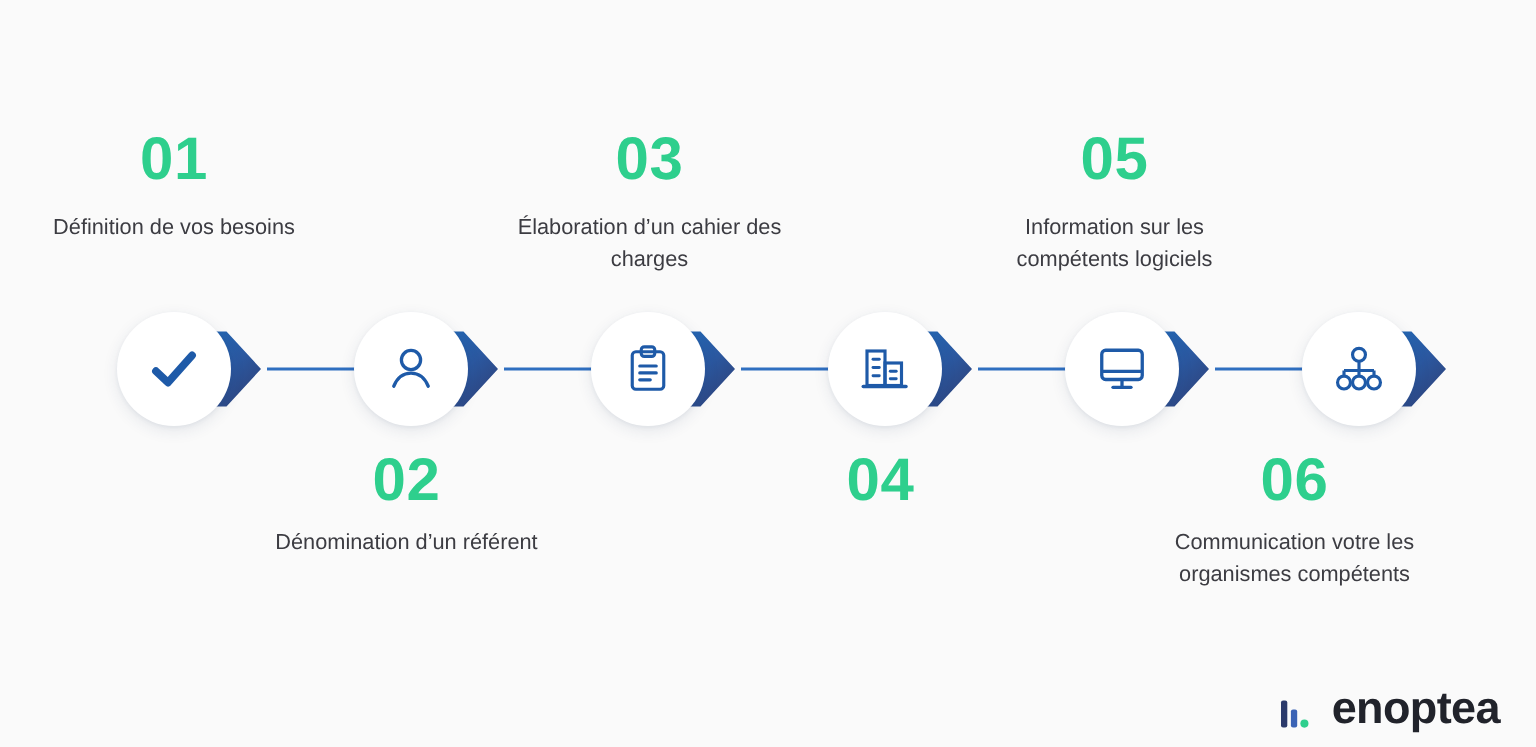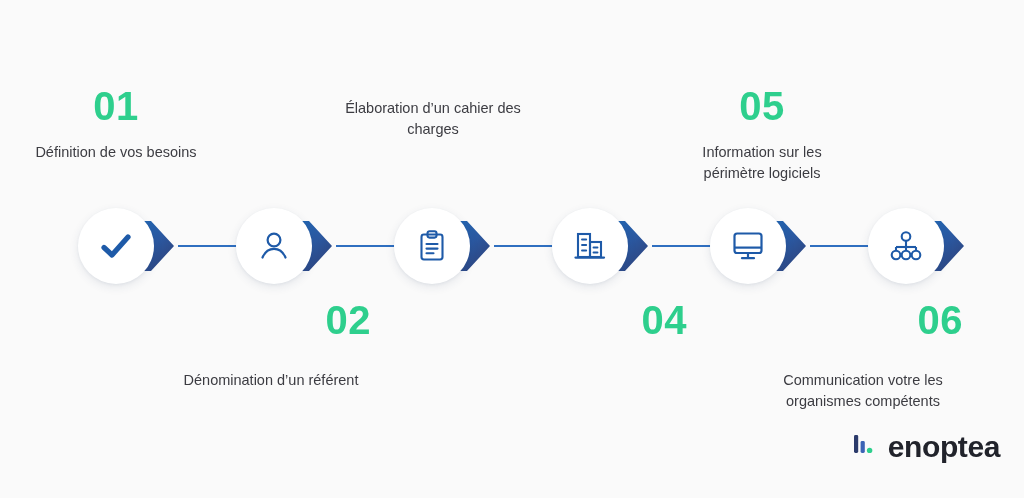--- a/index.html
+++ b/index.html
@@ -85,29 +85,29 @@
     color: #2ecf8d;
     margin: 0;
   }
   .desc {
     font-size: 14.5px;
     line-height: 1.42;
     color: #3c3c42;
     margin: 12px;
   }
   .caption.above .num { margin-bottom: 16px; }
-  .caption.below .num { margin-bottom: 30px; text-align: right; }
+  .caption.below .num { margin-bottom: 12px; }
 
   
   .logo {
     position: absolute;
     right: 24px;
-    bottom: 36px;
+    bottom: 10px;
     display: flex;
-    align-items: flex-start;
+    align-items: flex-end;
     gap: 9px;
     margin-top: 12px;
   }
   .logo-mark { display: block; }
   .logo-text {
     font-size: 30px;
     font-weight: bold;
     color: #21232b;
     letter-spacing: -0.4px;
     line-height: 1;
@@ -223,26 +223,27 @@
       </svg>
     </div>
   </div>
 
   <div class="caption above" style="left:16px; top:86px;">
     <p class="num">01</p>
     <p class="desc">Définition de vos besoins</p>
   </div>
 
   <div class="caption above" style="left:333px; top:86px;">
+    <p class="num">03</p>
     <p class="desc">Élaboration d’un cahier des charges</p>
   </div>
 
-  <div class="caption above" style="left:662px; top:86px;text-align:center;">
+  <div class="caption above" style="left:643px; top:86px;text-align:center;">
     <p class="num">05</p>
-    <p class="desc">Information sur les périmètre logiciels</p>
+    <p class="desc">Information sur les compétents logiciels</p>
   </div>
 
   <div class="caption below" style="left:171px; top:300px;">
     <p class="num">02</p>
     <p class="desc">Dénomination d’un référent</p>
   </div>
 
   <div class="caption below" style="left:487px; top:300px;">
     <p class="num">04</p>
   </div>

